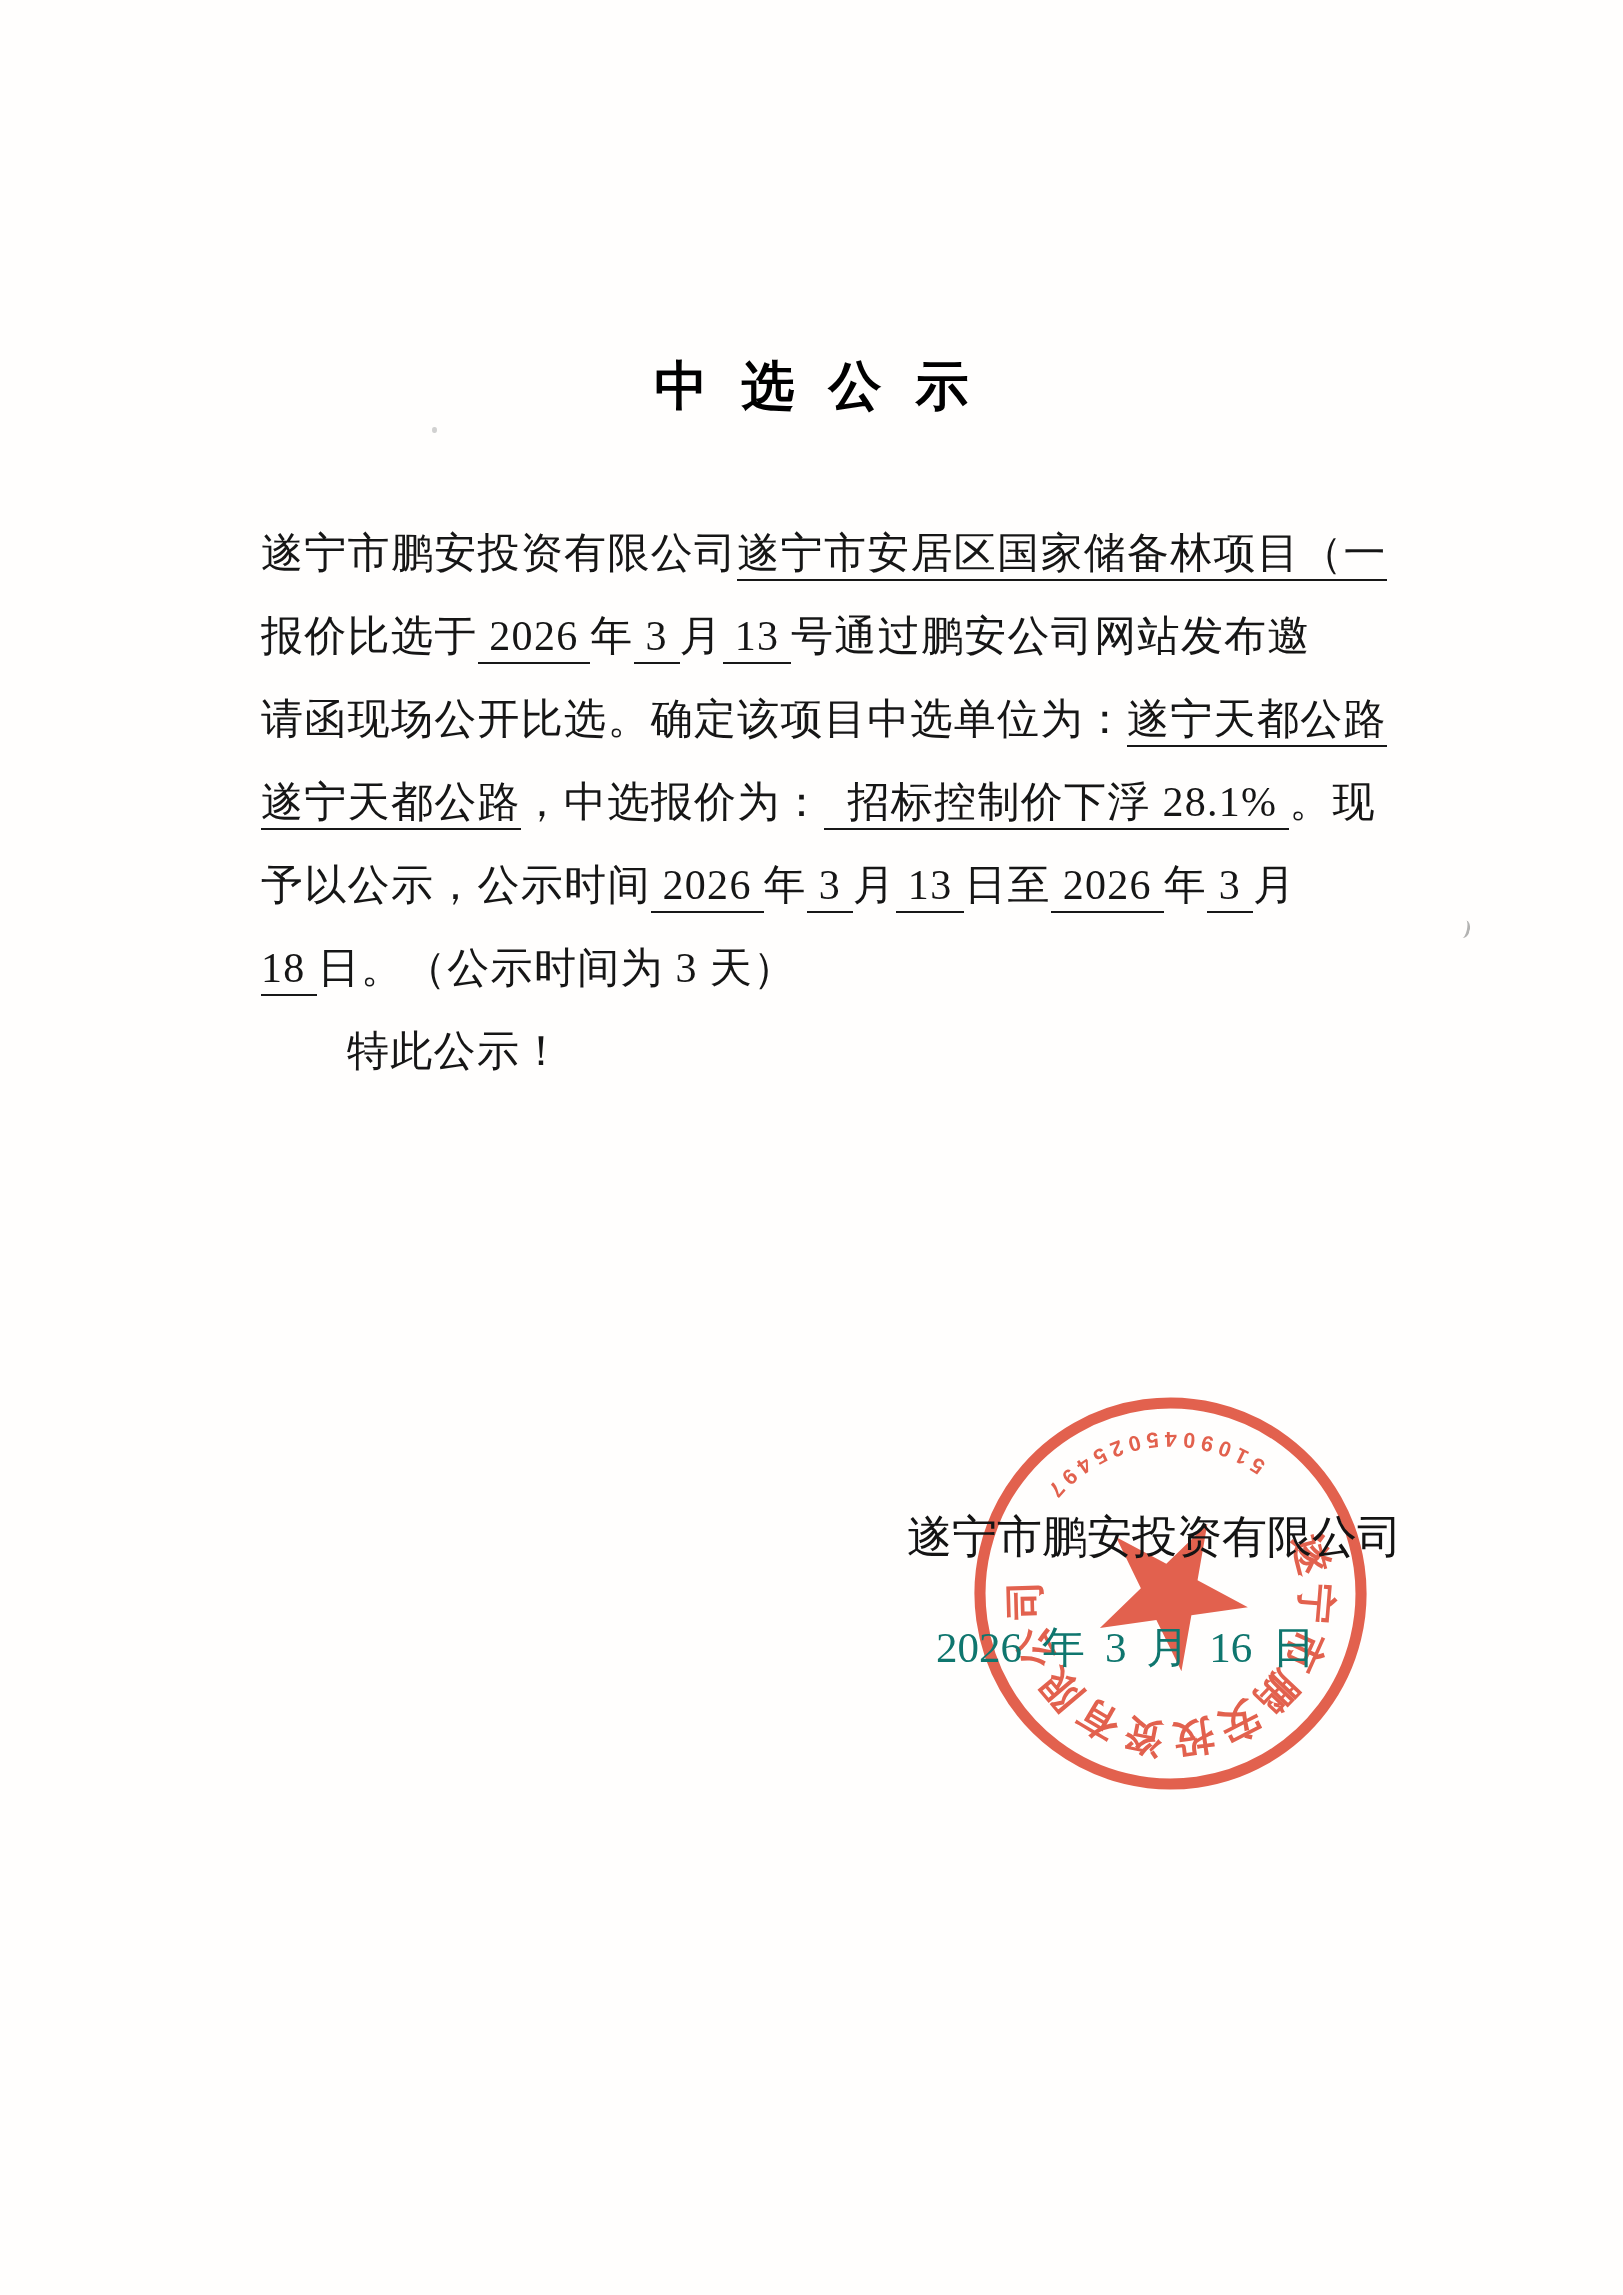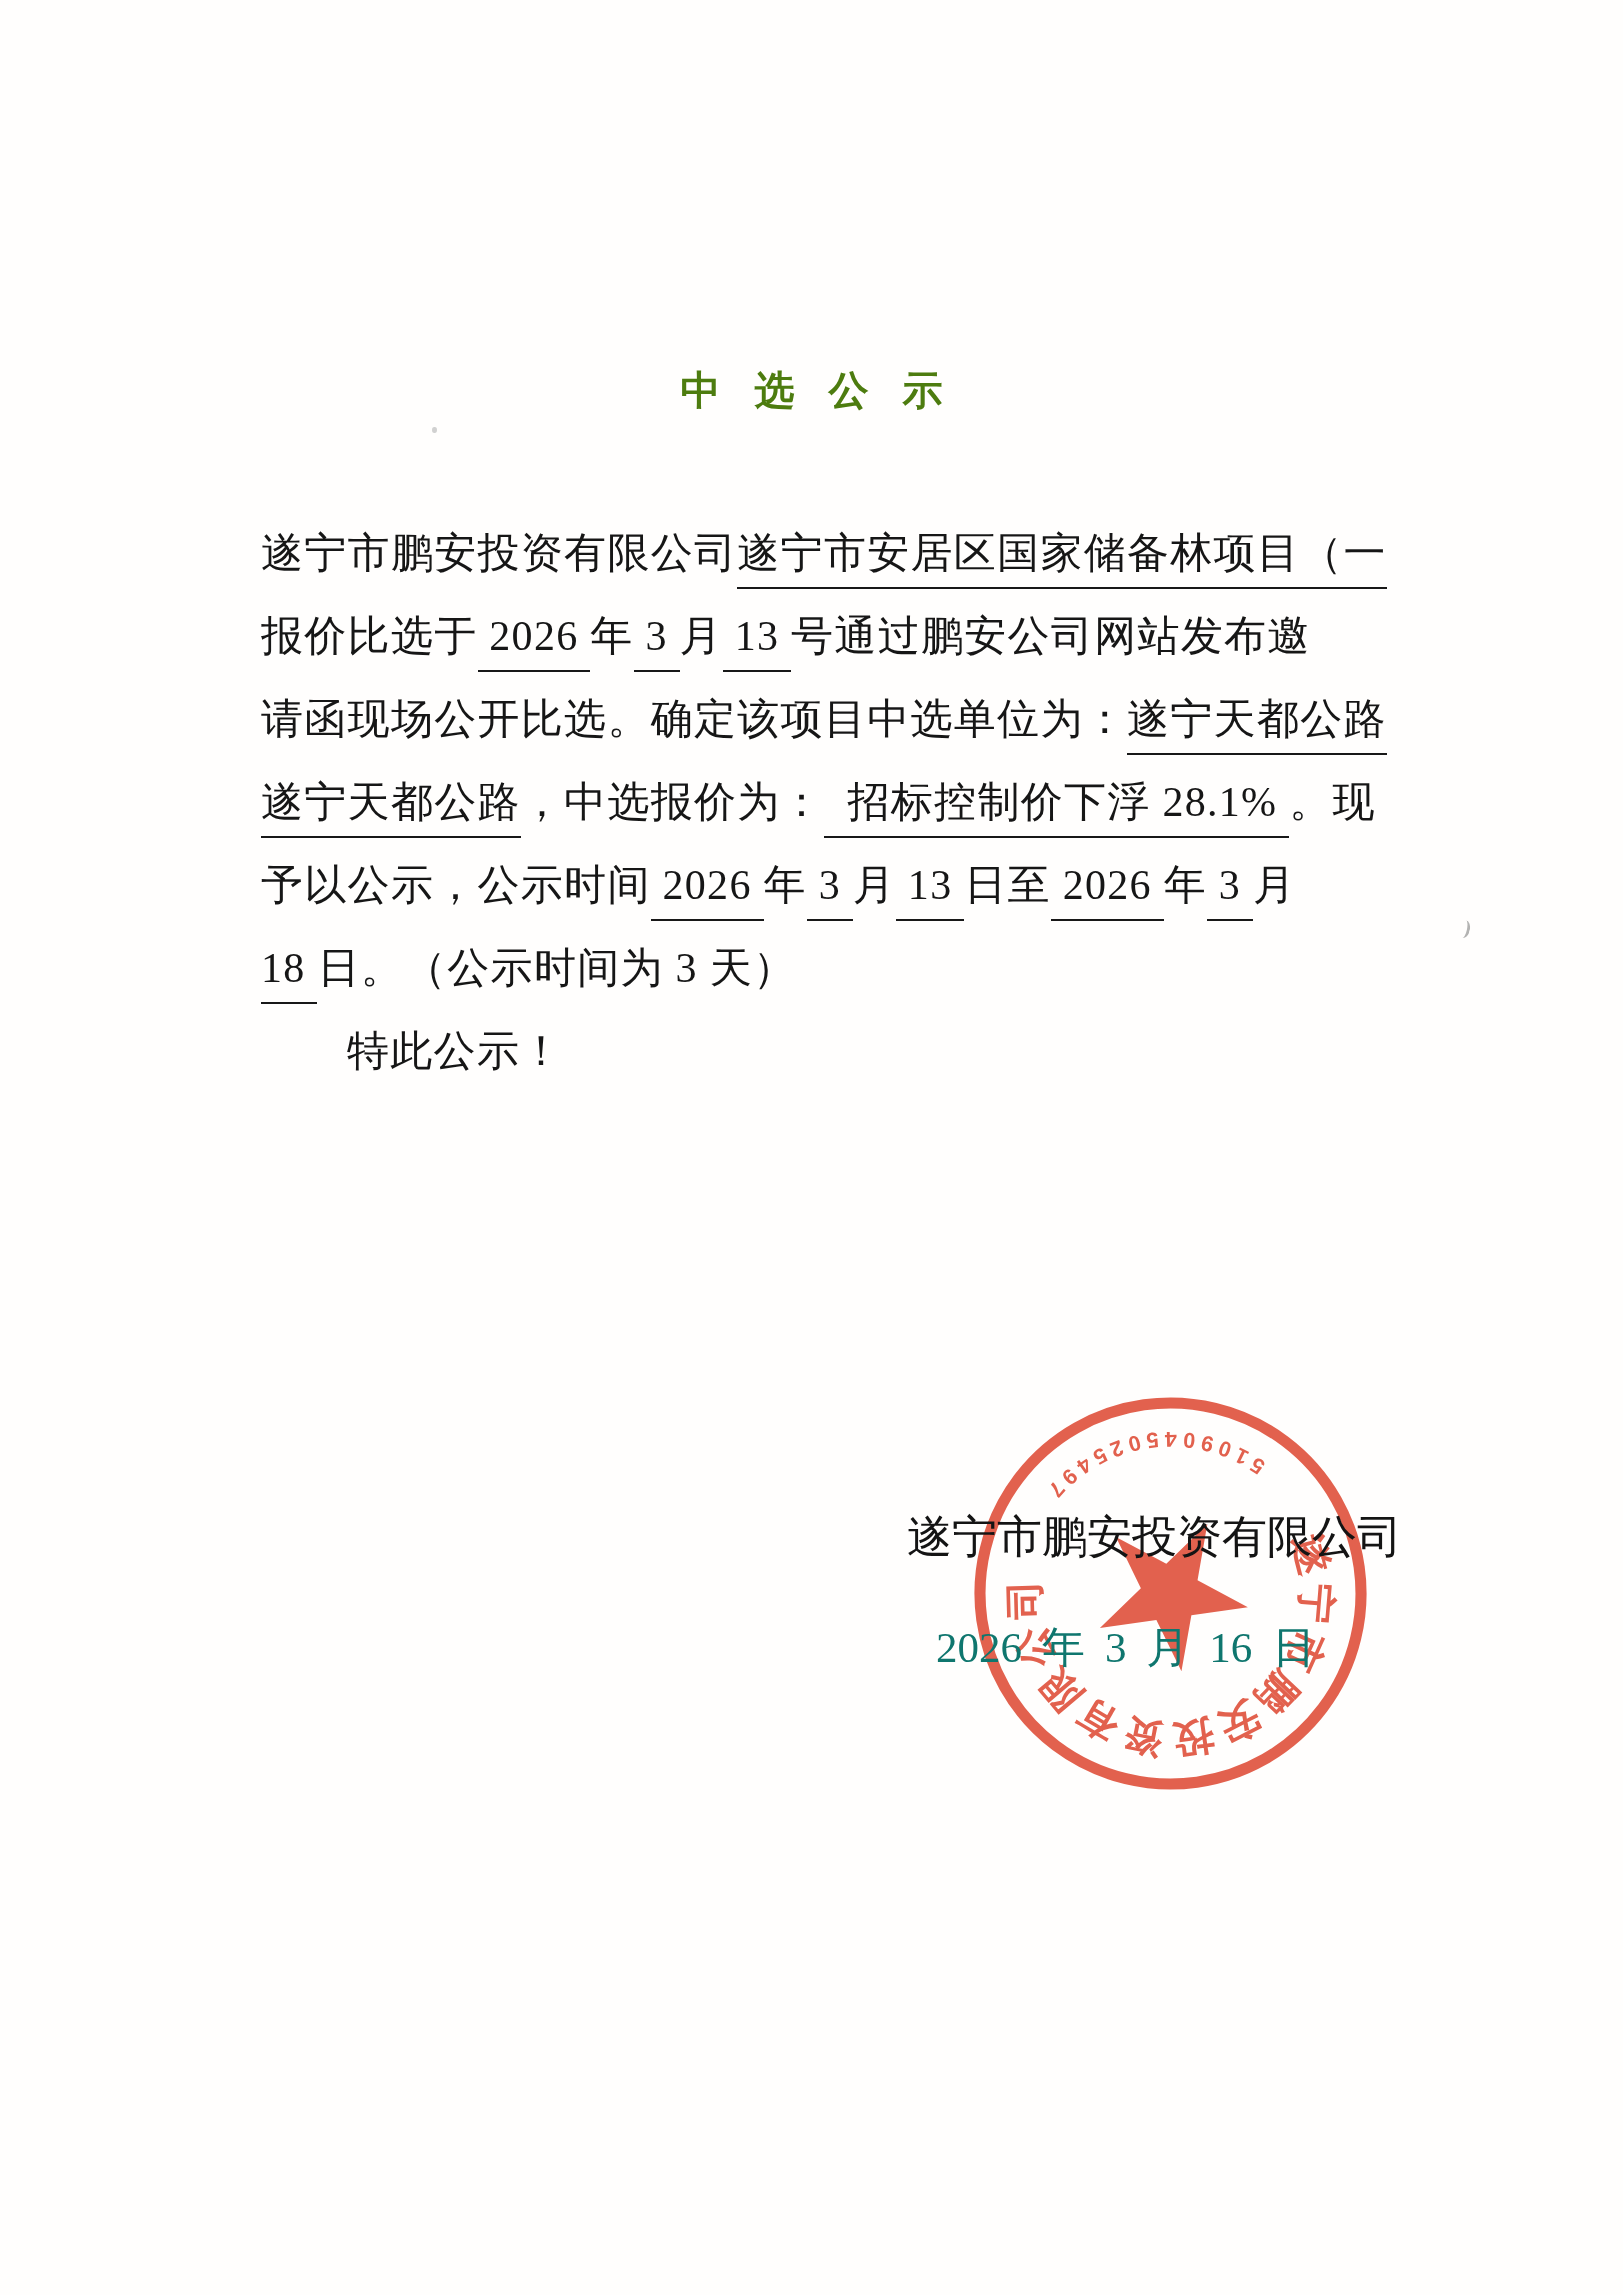--- a/index.html
+++ b/index.html
@@ -12,46 +12,46 @@
     color: #161616;
     overflow: hidden;
     margin: 0 auto;
   }
   .title {
     position: absolute;
     top: 359px;
     left: 0;
     width: 100%;
     text-align: center;
-    font-family: Liberation Sans, sans-serif;
+    font-family: Liberation Mono, monospace;
     font-weight: 700;
-    font-size: 40px;
+    font-size: 53px;
     line-height: 63px;
     letter-spacing: 34px;
     text-indent: 34px;
-    color: #4d7c0f;
+    color: #000000;
   }
   .body-block {
     position: absolute;
     left: 261px;
     top: 512px;
     width: 1123px;
     font-size: 42px;
   }
   .line {
     height: 83px;
     line-height: 83px;
     white-space: pre;
     letter-spacing: 1.3px;
   }
   .line.indent { padding-left: 86px; }
   .seg { display: inline-block; line-height: 52px; }
   .seg.u {
     border-bottom: 2.6px solid #181818;
-    padding-bottom: 8px;
+    padding-bottom: 0;
     font-family: Liberation Serif, serif;
   }
   .footer-company {
     position: absolute;
     left: 907px;
     top: 1507px;
     font-size: 45px;
     letter-spacing: 0px;
     white-space: pre;
     color: #141414;

